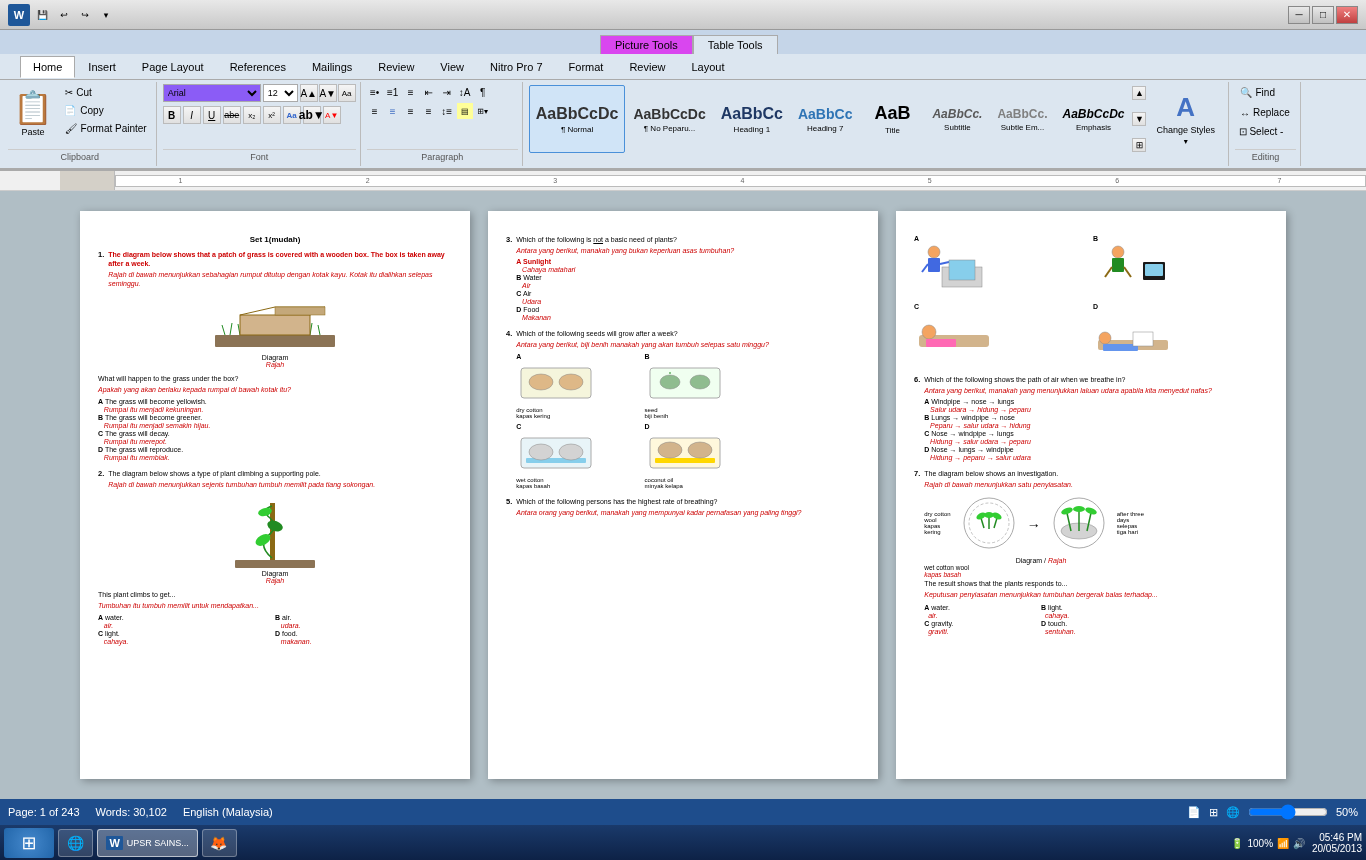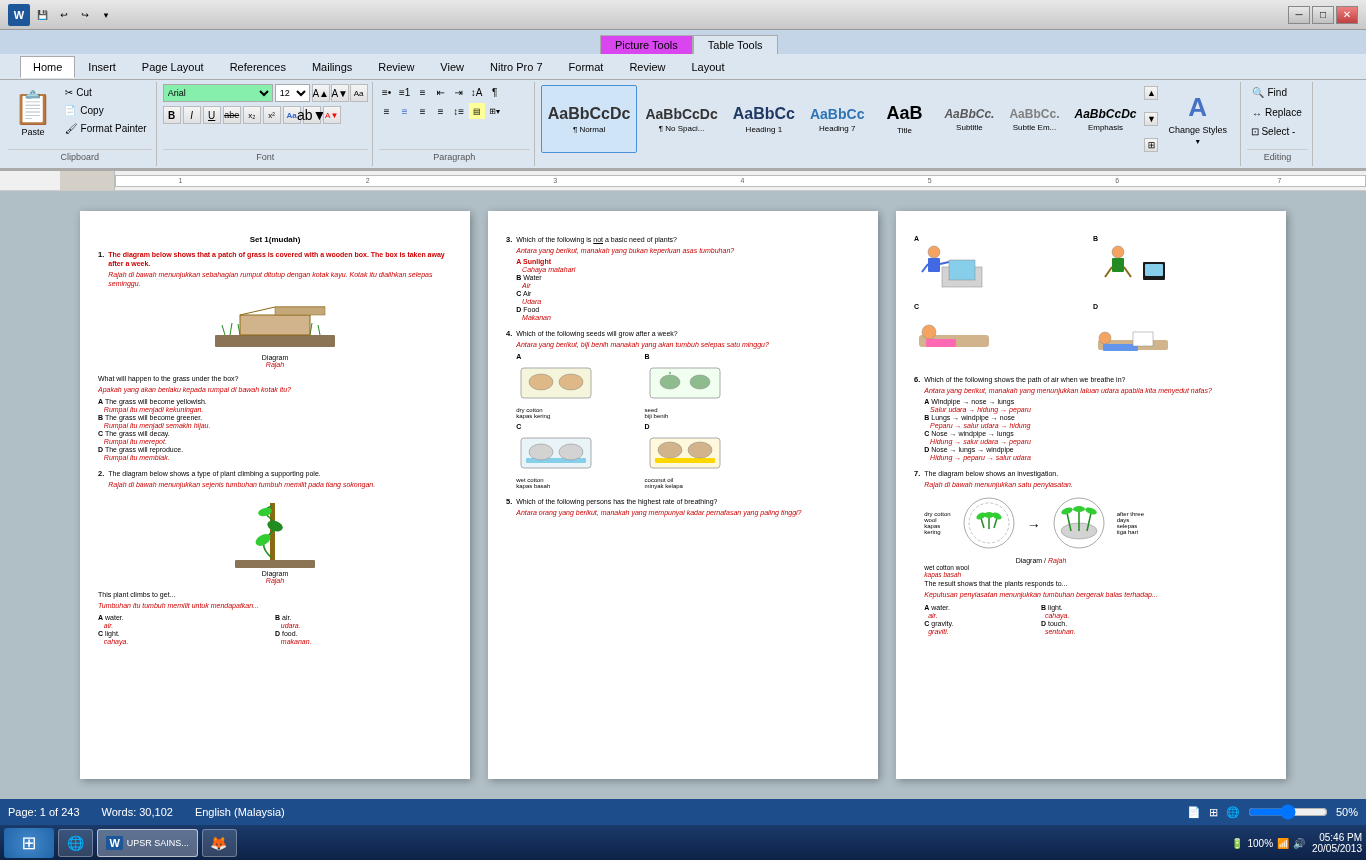--- a/index.html
+++ b/index.html
@@ -44,21 +44,21 @@
     .ribbon-btn-sm { display: flex; align-items: center; gap: 3px; padding: 2px 4px; cursor: pointer; border: 1px solid transparent; border-radius: 2px; font-size: 10px; white-space: nowrap; }
 
     
     .clipboard-group { min-width: 90px; }
     .paste-btn { display: flex; flex-direction: column; align-items: center; padding: 4px; cursor: pointer; border: 1px solid transparent; font-size: 9px; }
     .clipboard-side { display: flex; flex-direction: column; gap: 1px; }
 
     
     .font-group { min-width: 180px; }
     .font-row { display: flex; gap: 2px; align-items: center; margin-bottom: 2px; }
-    .font-select { height: 18px; font-size: 9px; border: 1px solid #aaa; background: #86efac; width: 110px; }
+    .font-select { height: 18px; font-size: 9px; border: 1px solid #aaa; background: #8b5cf6; width: 98px; }
     .font-size-select { height: 18px; font-size: 9px; border: 1px solid #aaa; background: white; width: 35px; }
     .font-btns { display: flex; gap: 1px; }
     .f-btn { width: 18px; height: 18px; font-size: 10px; border: 1px solid #bbb; background: linear-gradient(to bottom, #f5f5f5, #e0e0e0); cursor: pointer; display: flex; align-items: center; justify-content: center; }
 
     
     .para-group { min-width: 160px; }
     .styles-content { display: flex; align-items: center; gap: 1px; }
     .style-item { display: flex; flex-direction: column; align-items: center; padding: 3px 6px; cursor: pointer; border: 1px solid transparent; border-radius: 2px; min-width: 64px; height: 68px; justify-content: center; }
     .style-item.selected { background: #d0e4f7; border-color: #4a90d9; }
     .style-preview { font-size: 14px; font-weight: bold; text-align: center; }
@@ -79,21 +79,21 @@
     #ruler-bar { height: 12px; background: white; flex: 1; border: 1px solid #bbb; position: relative; overflow: hidden; }
 
     
     #doc-area { background: #b0bec5; height: calc(860px - 30px - 24px - 26px - 90px - 20px - 26px - 36px); display: flex; justify-content: center; gap: 18px; padding: 20px 10px; overflow: hidden; }
 
     
     .page { background: white; width: 390px; min-height: 480px; box-shadow: 2px 2px 8px rgba(0,0,0,0.3); padding: 24px 18px; font-size: 7.5px; color: #000; position: relative; flex-shrink: 0; }
 
     
     #status-bar { height: 26px; background: #1e4d8c; color: white; display: flex; align-items: center; justify-content: space-between; padding: 0 8px; font-size: 11px; }
-    #status-bar .left { display: flex; gap: 22px; align-items: flex-start; }
+    #status-bar .left { display: flex; gap: 16px; align-items: flex-start; }
     #status-bar .right { display: flex; gap: 8px; align-items: center; }
 
     
     #taskbar { height: 36px; background: linear-gradient(to bottom, #1a3a6b, #0d2145); display: flex; align-items: center; padding: 0 4px; gap: 4px; }
     .task-start { width: 50px; height: 30px; background: radial-gradient(circle, #4488cc, #2266aa); border-radius: 3px; display: flex; align-items: center; justify-content: center; cursor: pointer; }
     .task-btn { height: 28px; padding: 0 8px; background: rgba(255,255,255,0.15); border: 1px solid rgba(255,255,255,0.3); border-radius: 3px; display: flex; align-items: center; gap: 4px; cursor: pointer; color: white; font-size: 10px; }
     .task-btn .icon { font-size: 14px; }
     .taskbar-right { margin-left: auto; display: flex; align-items: center; gap: 6px; color: white; font-size: 10px; }
     .sys-icons { display: flex; gap: 4px; align-items: center; }
     .time-block { text-align: right; font-size: 10px; color: white; }
@@ -209,21 +209,21 @@
           </div>
         </div>
         <div class="font-row">
           <div class="f-btn" style="font-weight:bold;">B</div>
           <div class="f-btn" style="font-style:italic;">I</div>
           <div class="f-btn" style="text-decoration:underline;">U</div>
           <div class="f-btn" style="text-decoration:line-through;font-size:9px;">abe</div>
           <div class="f-btn" style="font-size:8px;">x₂</div>
           <div class="f-btn" style="font-size:8px;">x²</div>
           <div class="f-btn" style="font-size:8px;color:#3366cc;font-weight:bold;">Aa</div>
-          <div class="f-btn" style="font-size:14px;">ab▼</div>
+          <div class="f-btn" style="font-size:12px;font-weight:bold;">ab▼</div>
           <div class="f-btn" style="font-size:8px;color:red;">A▼</div>
         </div>
       </div>
       <div class="ribbon-group-label">Font</div>
     </div>
 
     <div class="ribbon-group para-group">
       <div class="ribbon-group-content" style="flex-direction:column;">
         <div class="para-icon-row">
           <div class="pi">≡•</div>
@@ -250,21 +250,21 @@
     <div class="ribbon-group" style="flex-direction:column; min-width:450px;">
       <div class="styles-content">
 
         <div class="style-item selected">
           <div class="style-preview style-normal">AaBbCcDc</div>
           <div class="style-label">¶ Normal</div>
         </div>
 
         <div class="style-item">
           <div class="style-preview style-nospacing">AaBbCcDc</div>
-          <div class="style-label">¶ No Spaci...</div>
+          <div class="style-label">¶ No Peparu...</div>
         </div>
 
         <div class="style-item">
           <div class="style-preview style-h1">AaBbCc</div>
           <div class="style-label">Heading 1</div>
         </div>
 
         <div class="style-item">
           <div class="style-preview style-h2">AaBbCc</div>
           <div class="style-label">Heading 7</div>

